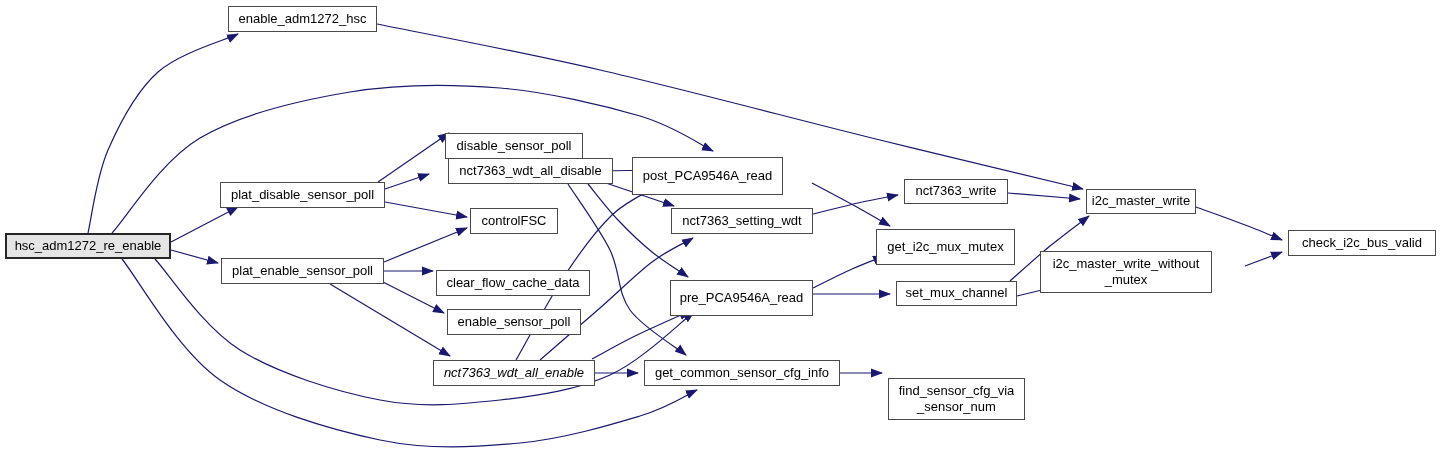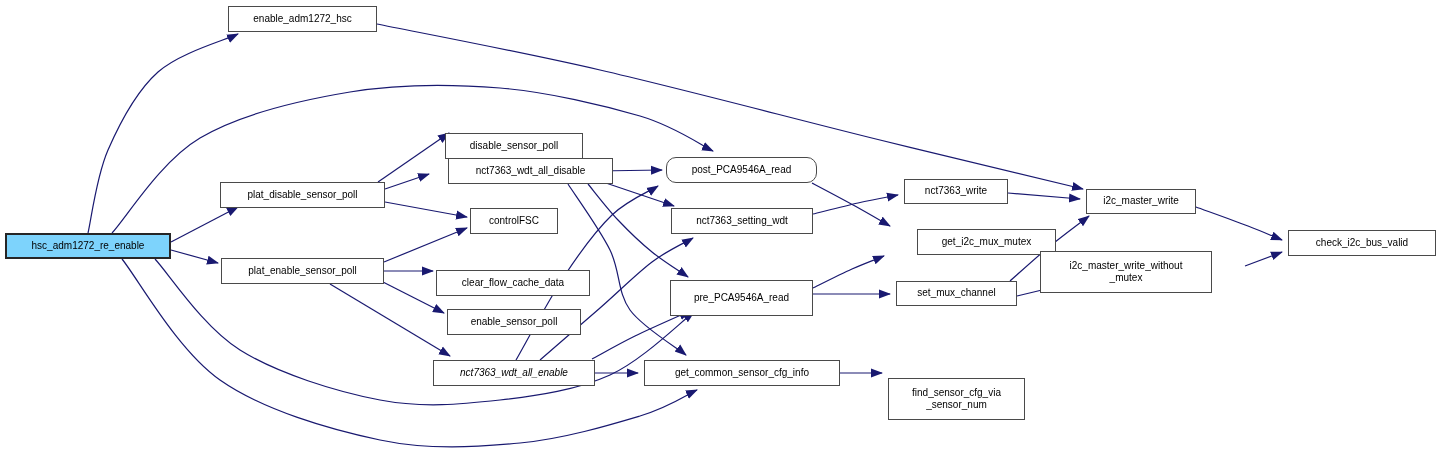--- a/index.html
+++ b/index.html
@@ -1,23 +1,23 @@
 <!DOCTYPE html>
 <html><head>
 <meta charset="utf-8">
 <style>
   html,body{margin:0;padding:0;background:#ffffff;}
   #canvas{position:relative;width:1440px;height:452px;background:#ffffff;overflow:hidden;
           font-family:"Liberation Sans","DejaVu Sans",sans-serif;}
   #edges{position:absolute;left:0;top:0;width:1440px;height:452px;}
   .node{position:absolute;display:flex;align-items:center;justify-content:center;
         box-sizing:border-box;background:#ffffff;border:1px solid #4a4a4a;
-        color:#000000;font-size:10px;line-height:1.25;text-align:center;
+        color:#000000;font-size:13px;line-height:1.25;text-align:center;
         white-space:pre-line;cursor:pointer;}
-  .node.root{background:#7dd3fc;border:2px solid #262626;cursor:default;}
+  .node.root{background:#e5e5e5;border:2px solid #262626;cursor:default;}
 </style>
 </head>
 <body>
 
 <div id="canvas" style="background: rgb(255, 255, 255);">
   <svg id="edges" width="1440" height="452" viewBox="0 0 1440 452">
     <defs>
       <marker id="arrowhead" markerUnits="userSpaceOnUse" markerWidth="14" markerHeight="12" refX="11" refY="5" orient="auto">
         <path d="M0,0.5 L12,5 L0,9.5 z" fill="#191970"></path>
       </marker>
@@ -61,26 +61,26 @@
       <div class="node root" style="left: 5px; top: 233px; width: 166px; height: 26px;">hsc_adm1272_re_enable</div>
       <div class="node" style="left: 228px; top: 6px; width: 149px; height: 26px;">enable_adm1272_hsc</div>
       <div class="node" style="left: 220px; top: 182px; width: 165px; height: 26px;">plat_disable_sensor_poll</div>
       <div class="node" style="left: 221px; top: 258px; width: 163px; height: 26px;">plat_enable_sensor_poll</div>
       <div class="node" style="left: 445px; top: 106px; width: 138px; height: 26px; margin-top: 27px;">disable_sensor_poll</div>
       <div class="node" style="left: 448px; top: 158px; width: 165px; height: 26px;">nct7363_wdt_all_disable</div>
       <div class="node" style="left: 470px; top: 208px; width: 88px; height: 26px;">controlFSC</div>
       <div class="node" style="left: 436px; top: 258px; width: 154px; height: 26px; margin-top: 12px;">clear_flow_cache_data</div>
       <div class="node" style="left: 447px; top: 309px; width: 134px; height: 26px;">enable_sensor_poll</div>
       <div class="node" style="left: 433px; top: 360px; width: 162px; height: 26px; font-style: italic;">nct7363_wdt_all_enable</div>
-      <div class="node" style="left: 666px; top: 157px; width: 151px; height: 26px; border-radius: 10px;">post_PCA9546A_read</div>
+      <div class="node" style="left: 632px; top: 157px; width: 151px; height: 38px;">post_PCA9546A_read</div>
       <div class="node" style="left: 671px; top: 208px; width: 142px; height: 26px;">nct7363_setting_wdt</div>
       <div class="node" style="left: 670px; top: 280px; width: 143px; height: 36px;">pre_PCA9546A_read</div>
       <div class="node" style="left: 644px; top: 360px; width: 196px; height: 26px;">get_common_sensor_cfg_info</div>
       <div class="node" style="left: 904px; top: 179px; width: 104px; height: 25px;">nct7363_write</div>
-      <div class="node" style="left: 917px; top: 229px; width: 139px; height: 26px;">get_i2c_mux_mutex</div>
+      <div class="node" style="left: 876px; top: 229px; width: 139px; height: 36px;">get_i2c_mux_mutex</div>
       <div class="node" style="left: 896px; top: 281px; width: 121px; height: 25px;">set_mux_channel</div>
       <div class="node" style="left: 888px; top: 352px; width: 137px; height: 42px; margin-top: 26px;">find_sensor_cfg_via
 _sensor_num</div>
       <div class="node" style="left: 1086px; top: 189px; width: 110px; height: 25px;">i2c_master_write</div>
       <div class="node" style="left: 1040px; top: 251px; width: 172px; height: 42px;">i2c_master_write_without
 _mutex</div>
       <div class="node" style="left: 1288px; top: 230px; width: 148px; height: 26px;">check_i2c_bus_valid</div>
     </div>
 </div>
 

